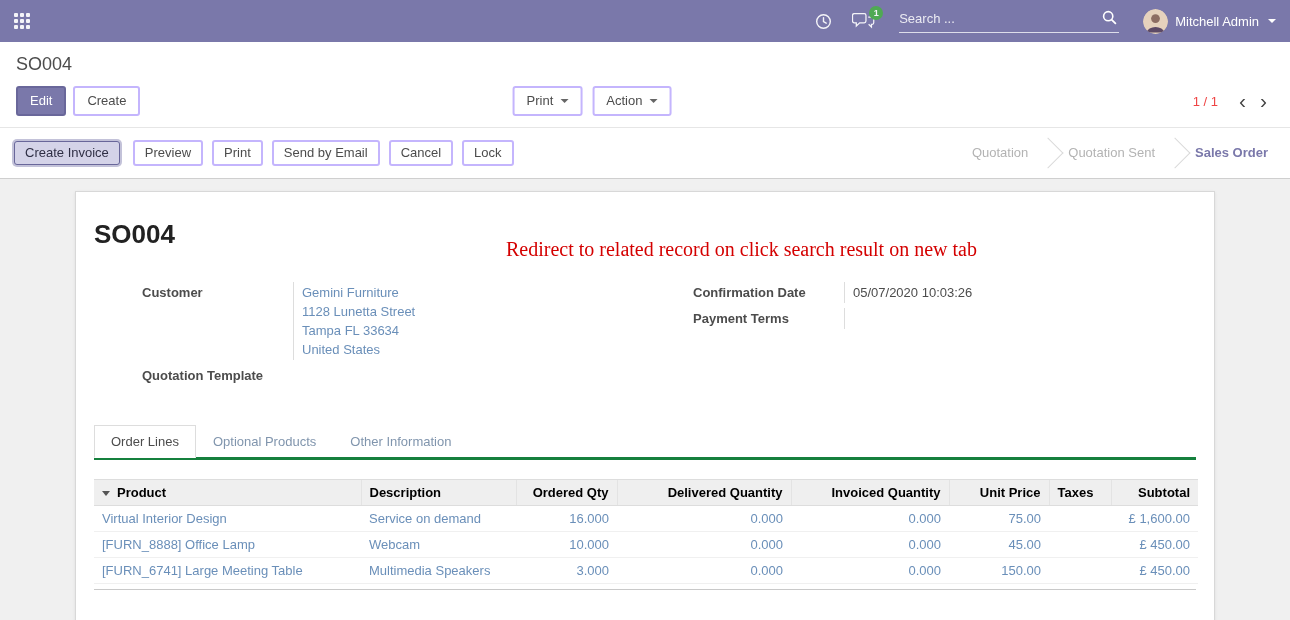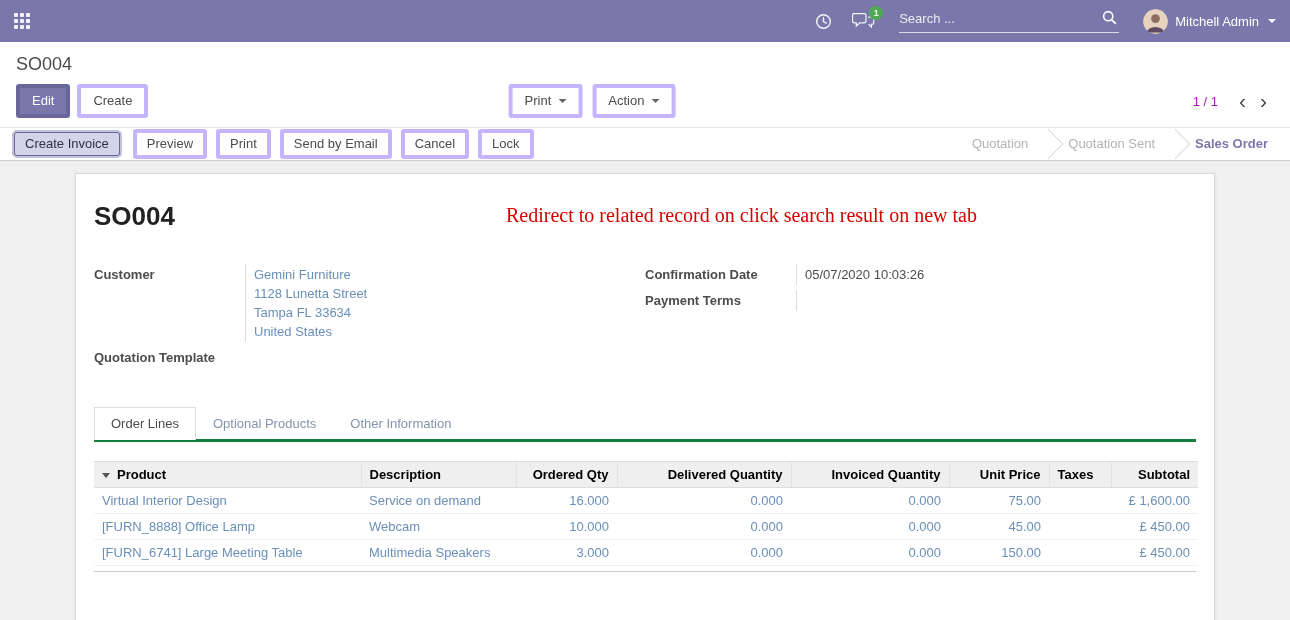--- a/index.html
+++ b/index.html
@@ -33,57 +33,57 @@
   .caret-w { width:0; height:0; border-left:4px solid transparent;
              border-right:4px solid transparent; border-top:4px solid #fff; margin-left:2px; }
 
   
   .control-panel { background:#fff; padding:8px 16px 12px; flex-shrink:0; }
   .breadcrumb { font-size:18px; color:#4c4c4c; margin:4px 0 12px; }
   .cp-buttons { display:flex; align-items:center; position:relative; height:28px; }
   .cp-left { display:flex; gap:7px; }
   .cp-center { position:absolute; left:576px; transform:translateX(-50%); display:flex; gap:10px; }
   .cp-right { margin-left:auto; display:flex; align-items:center; }
-  .pager-count { color:#a21caf; margin-right:14px; }
+  .pager-count { color:#ef4444; margin-right:14px; }
   .pager-arrow { background:none; border:none; font-size:21px; line-height:20px;
                  color:#444; cursor:pointer; padding:0 7px; font-family:inherit; }
 
   .btn { display:inline-flex; align-items:center; gap:7px; font-size:13px; font-family:inherit;
-         padding:5px 12px; border-radius:3px; border:4px solid #c4b5fd; background:#fff;
+         padding:5px 12px; border-radius:3px; border:2px solid #c4b5fd; background:#fff;
          color:#4c4c4c; cursor:pointer; line-height:1.2; }
   .btn-primary { background:#7a78aa; border-color:#69679a; color:#fff; }
   .dd-caret { width:0; height:0; border-left:4px solid transparent;
               border-right:4px solid transparent; border-top:4px solid #666; }
 
   
   .statusbar { background:#fff; border-top:1px solid #e6e6e6; border-bottom:1px solid #cfcfcf;
-               display:flex; align-items:center; padding-left:14px; height:34px;
+               display:flex; align-items:center; padding-left:14px; height:52px;
                flex-shrink:0; overflow:hidden; }
   .sb-buttons { display:flex; gap:9px; align-items:center; }
   .btn-sm { padding:3px 10px; }
   .btn-highlight { background:#d4d3e8; border:1px solid #69679a; color:#2f2f45;
                    box-shadow:0 0 0 2px rgba(122,120,170,.45); margin-right:4px; }
   .stages { margin-left:auto; display:flex; align-items:center; height:100%; padding-right:4px; }
   .stage { padding:12px 18px; line-height:34px; color:#b3b3b3; cursor:pointer; white-space:nowrap; }
   .stage.active { color:#7a78aa; font-weight:bold; }
   .stage-sep { width:22px; height:22px; border-top:1px solid #dadada; border-right:1px solid #dadada;
                transform:rotate(45deg); margin:0 -9px; flex-shrink:0; }
 
   
   .content { background:#f0f0f0; flex:1; overflow:hidden; padding-top:12px; }
   .sheet { width:1140px; margin:0 auto; background:#fff; border:1px solid #d8d8d8;
            box-shadow:0 1px 3px rgba(0,0,0,.08); padding:26px 18px 20px; min-height:900px; }
 
   .sheet-header { position:relative; margin-bottom:32px; height:32px; }
   .sheet-title { font-size:26px; font-weight:bold; color:#222; line-height:32px; }
-  .annotation { position:absolute; left:412px; top:4px; white-space:nowrap;
+  .annotation { position:absolute; left:412px; top:20px; white-space:nowrap;
                 font-family:"Liberation Serif", serif; font-size:20px; color:#d40000; }
 
   .field-groups { display:flex; }
-  .field-col { width:50%; }
+  .field-col { width:50%;margin-left:48px; }
   .field-row { display:flex; margin-bottom:5px; }
   .f-label { width:152px; flex-shrink:0; font-weight:bold; color:#4c4c4c;
              padding:1px 10px 1px 0; line-height:19px; }
   .f-label.sep { border-right:1px solid #ddd; }
   .f-value { padding:1px 0 1px 8px; line-height:19px; color:#6a8fb9; }
   .f-value.dark { color:#4c4c4c; }
   .f-value .link-line { color:#6a8fb9; cursor:pointer; }
 
   
   .tabs { margin-top:34px; border-bottom:3px solid #15803d; display:flex; }

